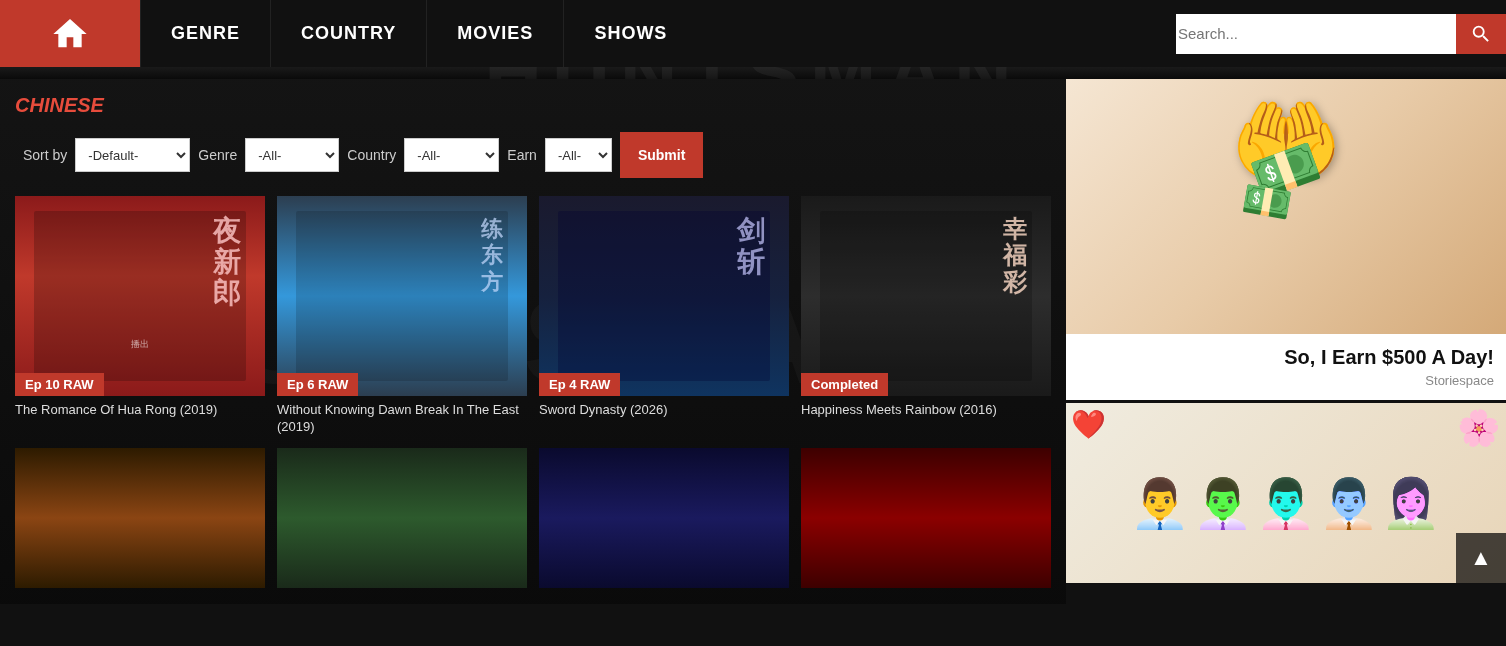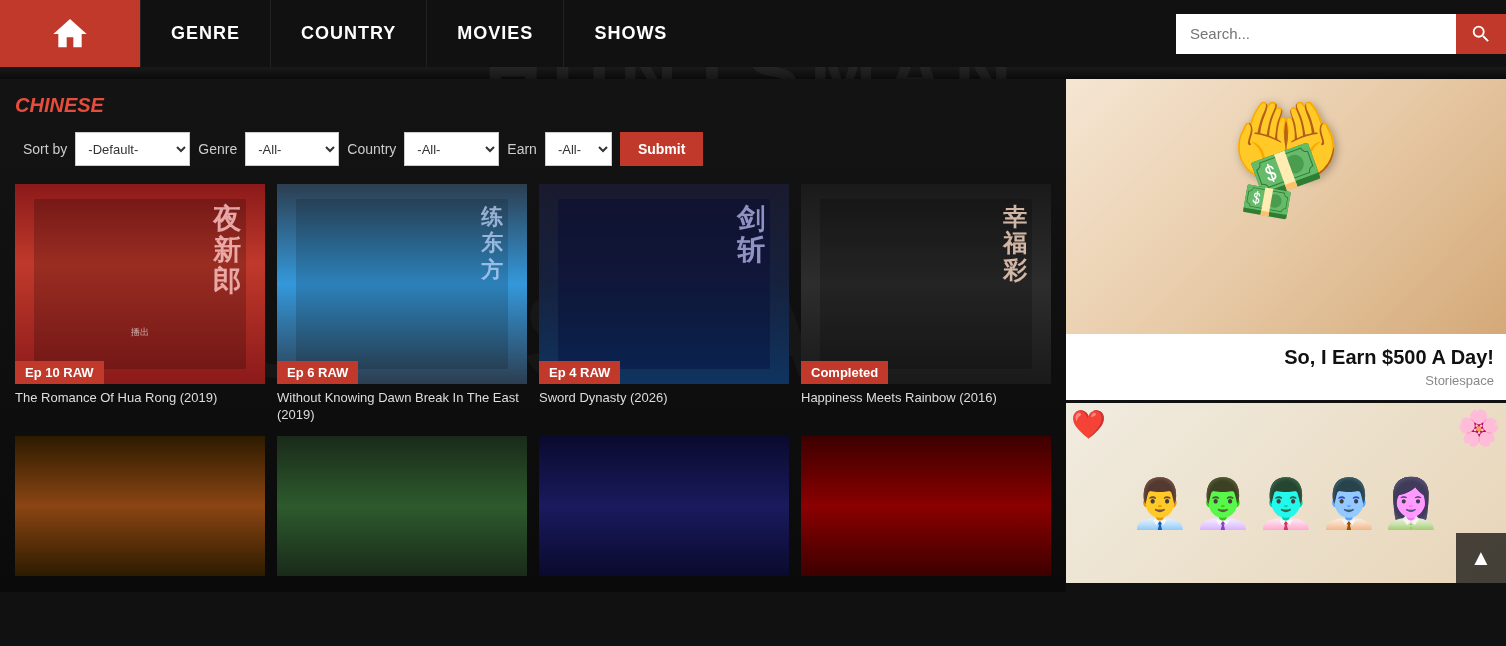--- a/index.html
+++ b/index.html
@@ -1,41 +1,41 @@
 <!DOCTYPE html>
 <html><head>
   <meta charset="utf-8">
   <style>
     * { margin: 0; padding: 0; box-sizing: border-box; }
     body { background: #111; color: #fff; font-family: Arial, sans-serif; width: 1506px; min-height: 646px; overflow-x: hidden; }
     .nav-home { background: #c0392b; width: 140px; display: flex; align-items: center; justify-content: center; flex-shrink: 0; }
     .nav-home svg { width: 40px; height: 40px; fill: #fff; }
     .nav-item { display: flex; align-items: center; justify-content: center; padding: 0 30px; font-size: 18px; font-weight: bold; color: #fff; cursor: pointer; letter-spacing: 1px; border-left: 1px solid #222; }
     .nav-search-area { margin-left: auto; display: flex; align-items: center; gap: 0; }
-    .nav-search-input { background: #fff; border: none; padding: 8px 14px; font-size: 15px; color: #aaa; width: 280px; height: 40px; outline: none; }
+    .nav-search-input { background: #fff; border: none; padding: 8px 2px; font-size: 15px; color: #aaa; width: 280px; height: 40px; outline: none; }
     .nav-search-btn { background: #c0392b; border: none; width: 50px; height: 40px; display: flex; align-items: center; justify-content: center; cursor: pointer; }
     .nav-search-btn svg { fill: #fff; width: 22px; height: 22px; }
 
     
     .hero-bg { position: relative; height: 60px; background: linear-gradient(to bottom, #1a1a1a, #0a0a0a); overflow: hidden; }
     .hero-bg::before { content: 'HUNTSMAN'; position: absolute; left: 50%; top: 50%; transform: translate(-50%, -50%); font-size: 80px; font-weight: 900; color: rgba(255,255,255,0.05); letter-spacing: 10px; }
 
     
     .main-layout { display: flex; }
     .content-area { flex: 1; padding: 10px 15px; background: rgba(0,0,0,0.7); }
     .sidebar { width: 440px; flex-shrink: 0; background: #111; }
 
     
     .section-title { color: #e74c3c; font-style: italic; font-size: 20px; font-weight: bold; margin-bottom: 15px; margin-top: 5px; }
 
     
     .filter-row { display: flex; align-items: center; gap: 8px; margin-bottom: 18px; flex-wrap: wrap; margin-left: 8px; }
     .filter-label { color: #ccc; font-size: 14px; }
     .filter-select { background: #fff; color: #333; border: 1px solid #ccc; padding: 5px 8px; font-size: 13px; height: 34px; }
-    .filter-submit { background: #c0392b; color: #fff; border: none; padding: 6px 18px; font-size: 14px; font-weight: bold; cursor: pointer; height: 34px; }
+    .filter-submit { background: #c0392b; color: #fff; border: none; padding: 6px 18px; font-size: 14px; font-weight: bold; cursor: pointer; height: 46px; }
 
     
     .movie-grid { display: grid; grid-template-columns: repeat(4, 1fr); gap: 12px; }
     .movie-card { position: relative; cursor: pointer; }
     .movie-poster-placeholder { width: 100%; height: 200px; background: #2a2a2a; display: flex; align-items: center; justify-content: center; color: #555; font-size: 12px; overflow: hidden; position: relative; }
     .movie-badge { position: absolute; bottom: 0; left: 0; padding: 4px 10px; font-size: 13px; font-weight: bold; color: #fff; }
     .badge-ep { background: #c0392b; }
     .badge-completed { background: #c0392b; }
     .movie-title { font-size: 13px; color: #ddd; margin-top: 6px; line-height: 1.3; }
 

